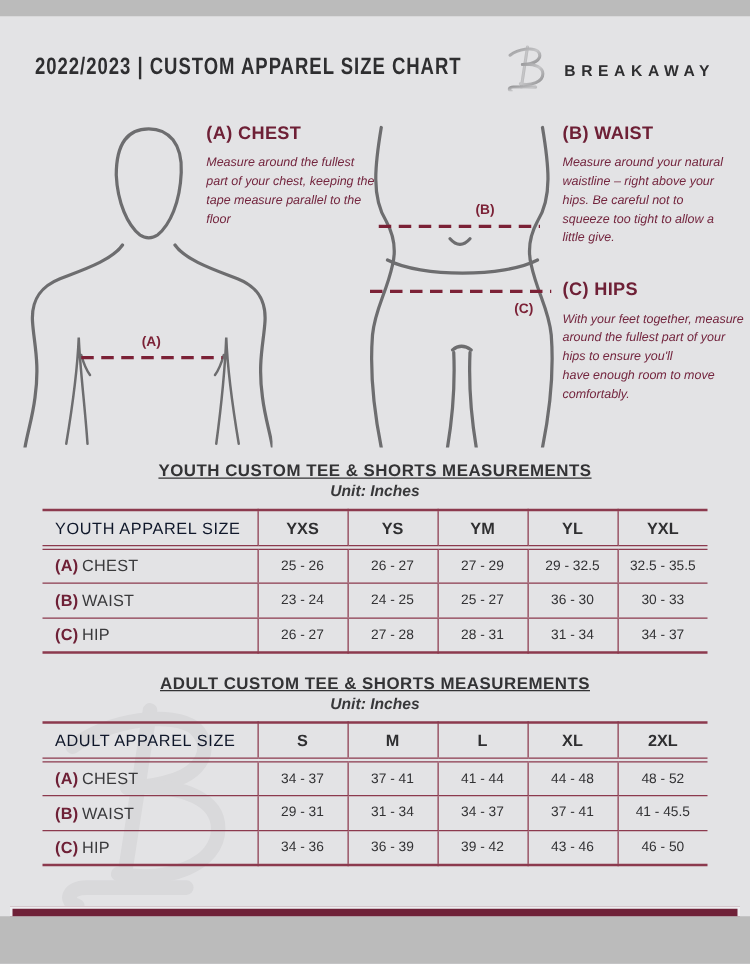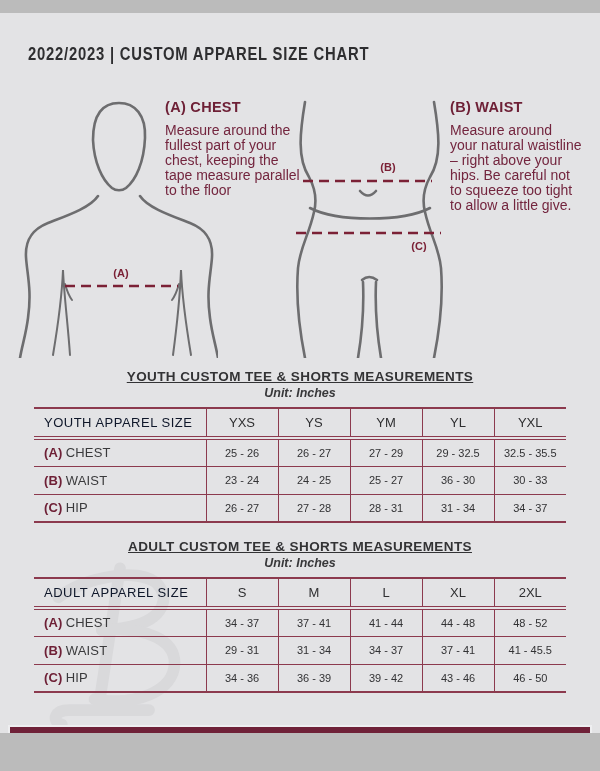--- a/index.html
+++ b/index.html
@@ -28,40 +28,40 @@
     transform:scaleX(0.78);transform-origin:left center;white-space:nowrap;
   }
   .brand{position:absolute;right:28px;top:22px;display:flex;align-items:center;gap:11px;}
   .brand-name{font-size:12.5px;font-weight:bold;letter-spacing:4.5px;color:var(--ink);}
   
   .fig{position:absolute;}
   .fig-left{left:18px;top:87px;}
   .fig-right{left:292px;top:87px;}
   .guide{position:absolute;color:var(--maroon);}
   .guide h3{font-size:14.5px;font-weight:bold;letter-spacing:.3px;color:var(--maroon);margin-bottom:8px;}
-  .guide p{font-size:14px;line-height:15px;color:var(--maroon-text);white-space:pre-line;}
+  .guide p{font-size:10px;line-height:15px;font-style:italic;color:var(--maroon-text);white-space:pre-line;}
   .guide-a{left:165px;top:86px;width:138px;}
   .guide-b{left:450px;top:86px;width:132px;}
   .guide-c{left:450px;top:211px;width:146px;}
   .marker{font-size:11px;font-weight:bold;fill:var(--dash);font-family:"Liberation Sans",sans-serif;}
   
   .size-section{position:absolute;left:0;width:600px;z-index:1;}
   .youth-section{top:356px;}
   .adult-section{top:526px;}
   .section-title{font-size:13.5px;font-weight:bold;letter-spacing:.4px;text-align:center;color:#333335;text-decoration:underline;}
   .section-unit{font-size:12.5px;font-style:italic;font-weight:bold;text-align:center;color:#38383a;margin-top:2px;}
   table.size-table{
     width:532px;margin:7px auto 0;border-collapse:collapse;table-layout:fixed;
     border-top:2px solid var(--line);border-bottom:2px solid var(--line);
   }
   table.size-table col.c0{width:172px;}
   table.size-table col.cn{width:72px;}
   .size-table th,.size-table td{background:transparent;}
   .size-table thead th{
-    height:30px;font-size:13px;font-weight:normal;color:#2f2f31;
+    height:30px;font-size:13px;font-weight:bold;color:#2f2f31;
     border-bottom:4px double var(--line);
   }
   .size-table thead th.label-col{
     font-weight:normal;font-size:13px;letter-spacing:.5px;color:#0f172a;
     text-align:left;padding-left:10px;
   }
   .size-table tbody td{height:28px;font-size:11px;color:#323234;text-align:center;}
   .size-table tbody tr:not(:last-child) td{border-bottom:1.5px solid var(--line);}
   .size-table th+th,.size-table td+td{border-left:1.5px solid var(--line);}
   .size-table td.label-cell{text-align:left;padding-left:10px;font-size:13px;color:var(--ink2);letter-spacing:.2px;}
@@ -72,20 +72,40 @@
     position:absolute;left:8px;right:8px;top:712px;height:50px;
     background:var(--footer);border:2px solid #eeeef0;z-index:1;
   }
 </style>
 </head>
 <body>
 
 <div class="page">
 
   <div class="hdr-title">2022/2023  |  CUSTOM APPAREL SIZE CHART</div>
+  <div class="brand">
+    <span>
+      <svg width="36" height="38" viewBox="0 0 44 46" fill="none">
+        <defs>
+          <linearGradient id="metal" x1="0" y1="0" x2="1" y2="1">
+            <stop offset="0" stop-color="#9a9a9c"></stop>
+            <stop offset="0.5" stop-color="#c6c6c8"></stop>
+            <stop offset="1" stop-color="#8e8e90"></stop>
+          </linearGradient>
+        </defs>
+        <g stroke="url(#metal)" stroke-width="3" stroke-linecap="round" fill="none">
+          <path d="M22,3 L16,42"></path>
+          <path d="M5,11 C13,5 27,3 32,7 C36,11 34,17 25,19 C22,19.7 19,20 17,20"></path>
+          <path d="M17,20 C30,19 37,23 37,29 C37,37 26,41 15,39"></path>
+          <path d="M30,42 L8,42 C4,42 3,45 6,46"></path>
+        </g>
+      </svg>
+    </span>
+    <span class="brand-name">BREAKAWAY</span>
+  </div>
 
   <svg class="fig fig-left" width="200" height="258" viewBox="0 0 200 258" fill="none">
     <g stroke="#6d6d6f" stroke-width="2.6" stroke-linecap="round" fill="none">
 
       <path d="M75,40 C75,14 85,3 101,3 C117,3 128,15 127,38 C126,62 118,80 108,88 C104,91 98,91 94,88 C84,80 76,62 75,40"></path>
 
       <path d="M80,96 C72,108 48,116 30,123 C15,129 7,139 8,157 C9,174 14,190 10,218 C8,234 4,246 2,258"></path>
 
       <path d="M122,96 C130,108 154,116 172,123 C187,129 195,139 194,157 C193,174 188,190 192,218 C194,234 198,246 200,258"></path>
     </g>
@@ -123,20 +143,25 @@
     <text class="marker" x="127" y="150" text-anchor="middle">(C)</text>
   </svg>
 
   <div class="guide guide-a">
     <h3>(A) CHEST</h3>
     <p>Measure around the fullest part of your chest, keeping the tape measure parallel to the floor</p>
   </div>
   <div class="guide guide-b">
     <h3>(B) WAIST</h3>
     <p>Measure around your natural waistline – right above your hips. Be careful not to squeeze too tight to allow a little give.</p>
+  </div>
+  <div class="guide guide-c">
+    <h3>(C) HIPS</h3>
+    <p>With your feet together, measure around the fullest part of your hips to ensure you'll
+have enough room to move comfortably.</p>
   </div>
 
   <span class="watermark">
     <svg width="160" height="168" viewBox="0 0 44 46" fill="none">
       <g stroke="#d9d9db" stroke-width="3.2" stroke-linecap="round" fill="none">
         <path d="M22,3 L16,42"></path>
         <path d="M5,11 C13,5 27,3 32,7 C36,11 34,17 25,19 C22,19.7 19,20 17,20"></path>
         <path d="M17,20 C30,19 37,23 37,29 C37,37 26,41 15,39"></path>
         <path d="M30,42 L8,42 C4,42 3,45 6,46"></path>
       </g>

